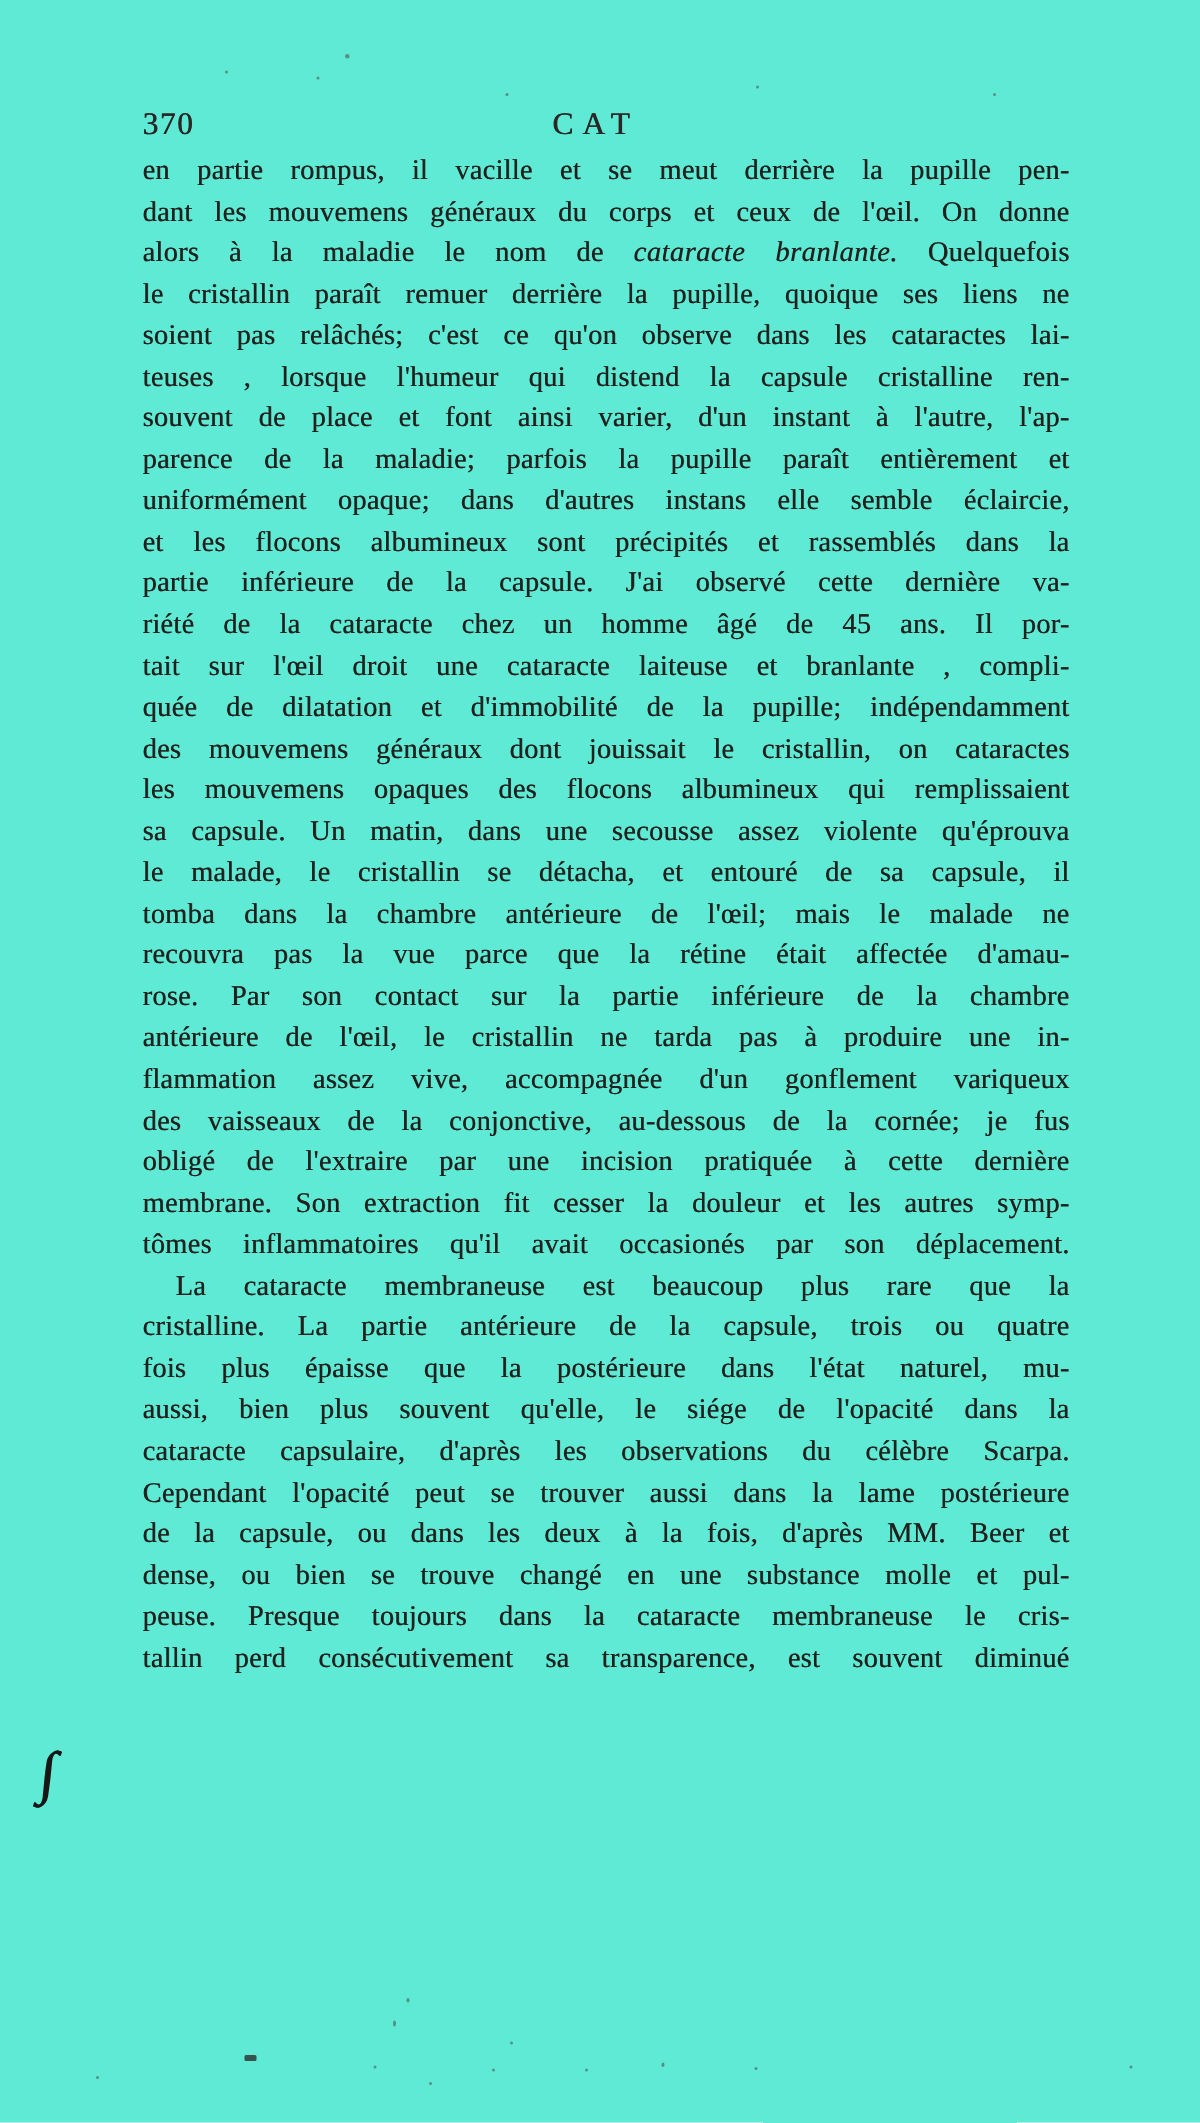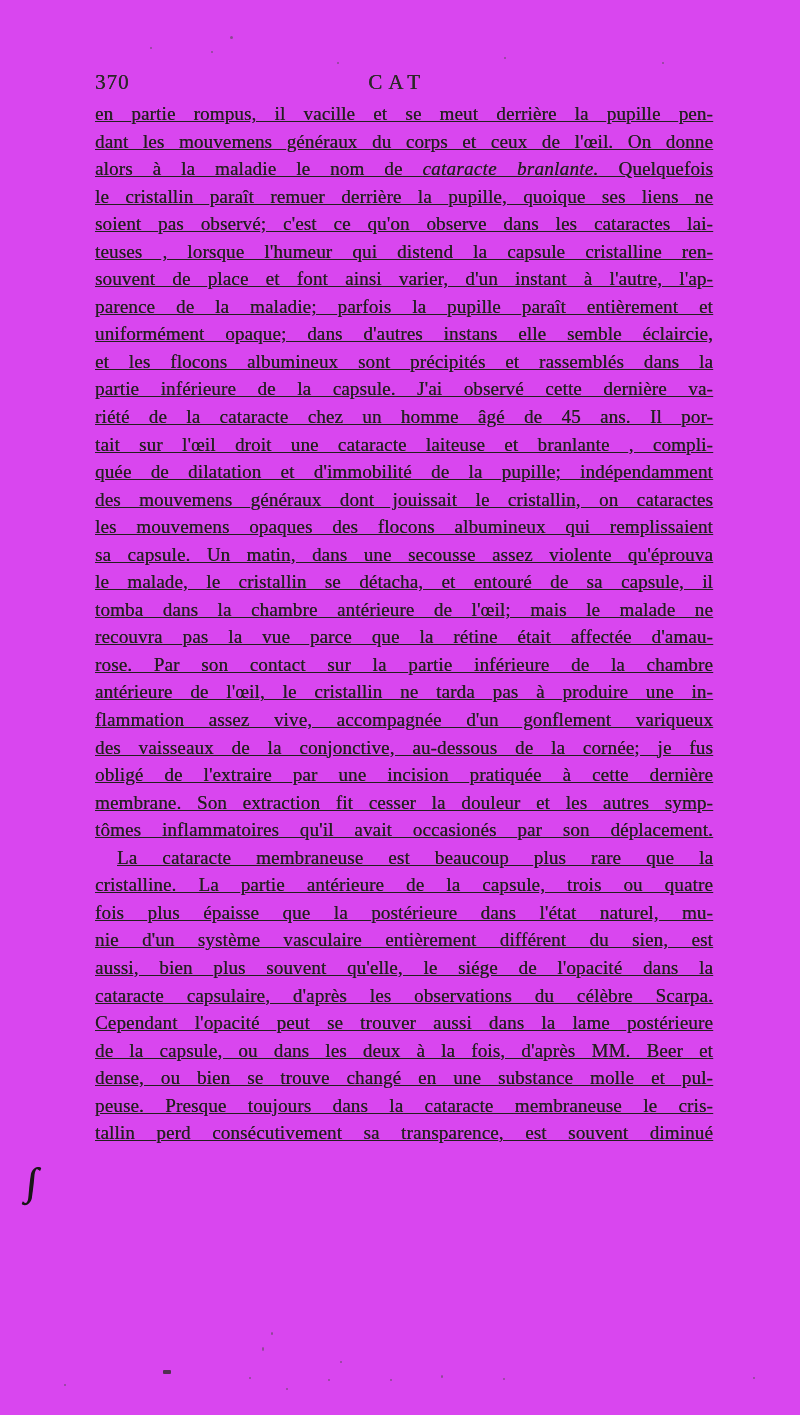--- a/index.html
+++ b/index.html
@@ -4,21 +4,21 @@
 <style>
   html, body {
     margin: 0; padding: 0;
     width: 800px; height: 1415px;
     background: #f4f4f2;
     font-family: "Liberation Serif", "DejaVu Serif", serif;
   }
   .page {
     position: relative;
     width: 800px; height: 1415px;
-    background: #d946ef;
+    background: #5eead4;
     overflow: hidden;
     color: #201e1c;
   }
   .running-header {
     position: absolute;
     left: 95px; top: 70px;
     width: 618px; height: 28px;
     font-size: 21px;
     color: #2a2826;
   }
@@ -46,21 +46,20 @@
     color: #22201d;
     text-shadow: 0.3px 0 0 rgba(30,28,26,0.75);
   }
   .line {
     display: block;
     white-space: nowrap;
     text-align: justify;
     text-align-last: justify;
     height: 27.56px;
     overflow: visible;
-    text-decoration: underline;
   }
   .line.indent { text-indent: 22px; }
   .em { font-style: italic; letter-spacing: 0.3px; }
   .margin-mark {
     position: absolute;
     left: 26px; top: 1158px;
     font-size: 40px;
     font-weight: bold;
     font-style: italic;
     color: #181715;
@@ -83,21 +82,21 @@
   <div class="running-header">
     <span class="page-number">370</span>
     <span class="running-title">CAT</span>
   </div>
 
   <div class="text-block">
     <span class="line">en partie rompus, il vacille et se meut derrière la pupille pen-</span>
     <span class="line">dant les mouvemens généraux du corps et ceux de l'œil. On donne</span>
     <span class="line"><span>alors à la maladie le nom de </span><span class="em">cataracte branlante.</span><span> Quelquefois</span></span>
     <span class="line">le cristallin paraît remuer derrière la pupille, quoique ses liens ne</span>
-    <span class="line">soient pas observé; c'est ce qu'on observe dans les cataractes lai-</span>
+    <span class="line">soient pas relâchés; c'est ce qu'on observe dans les cataractes lai-</span>
     <span class="line">teuses , lorsque l'humeur qui distend la capsule cristalline ren-</span>
     <span class="line">souvent de place et font ainsi varier, d'un instant à l'autre, l'ap-</span>
     <span class="line">parence de la maladie; parfois la pupille paraît entièrement et</span>
     <span class="line">uniformément opaque; dans d'autres instans elle semble éclaircie,</span>
     <span class="line">et les flocons albumineux sont précipités et rassemblés dans la</span>
     <span class="line">partie inférieure de la capsule. J'ai observé cette dernière va-</span>
     <span class="line">riété de la cataracte chez un homme âgé de 45 ans. Il por-</span>
     <span class="line">tait sur l'œil droit une cataracte laiteuse et branlante , compli-</span>
     <span class="line">quée de dilatation et d'immobilité de la pupille; indépendamment</span>
     <span class="line">des mouvemens généraux dont jouissait le cristallin, on cataractes</span>
@@ -109,21 +108,20 @@
     <span class="line">rose. Par son contact sur la partie inférieure de la chambre</span>
     <span class="line">antérieure de l'œil, le cristallin ne tarda pas à produire une in-</span>
     <span class="line">flammation assez vive, accompagnée d'un gonflement variqueux</span>
     <span class="line">des vaisseaux de la conjonctive, au-dessous de la cornée; je fus</span>
     <span class="line">obligé de l'extraire par une incision pratiquée à cette dernière</span>
     <span class="line">membrane. Son extraction fit cesser la douleur et les autres symp-</span>
     <span class="line">tômes inflammatoires qu'il avait occasionés par son déplacement.</span>
     <span class="line indent">La cataracte membraneuse est beaucoup plus rare que la</span>
     <span class="line">cristalline. La partie antérieure de la capsule, trois ou quatre</span>
     <span class="line">fois plus épaisse que la postérieure dans l'état naturel, mu-</span>
-    <span class="line">nie d'un système vasculaire entièrement différent du sien, est</span>
     <span class="line">aussi, bien plus souvent qu'elle, le siége de l'opacité dans la</span>
     <span class="line">cataracte capsulaire, d'après les observations du célèbre Scarpa.</span>
     <span class="line">Cependant l'opacité peut se trouver aussi dans la lame postérieure</span>
     <span class="line">de la capsule, ou dans les deux à la fois, d'après MM. Beer et</span>
     <span class="line">dense, ou bien se trouve changé en une substance molle et pul-</span>
     <span class="line">peuse. Presque toujours dans la cataracte membraneuse le cris-</span>
     <span class="line">tallin perd consécutivement sa transparence, est souvent diminué</span>
   </div>
 
   <div class="margin-mark">∫</div>

